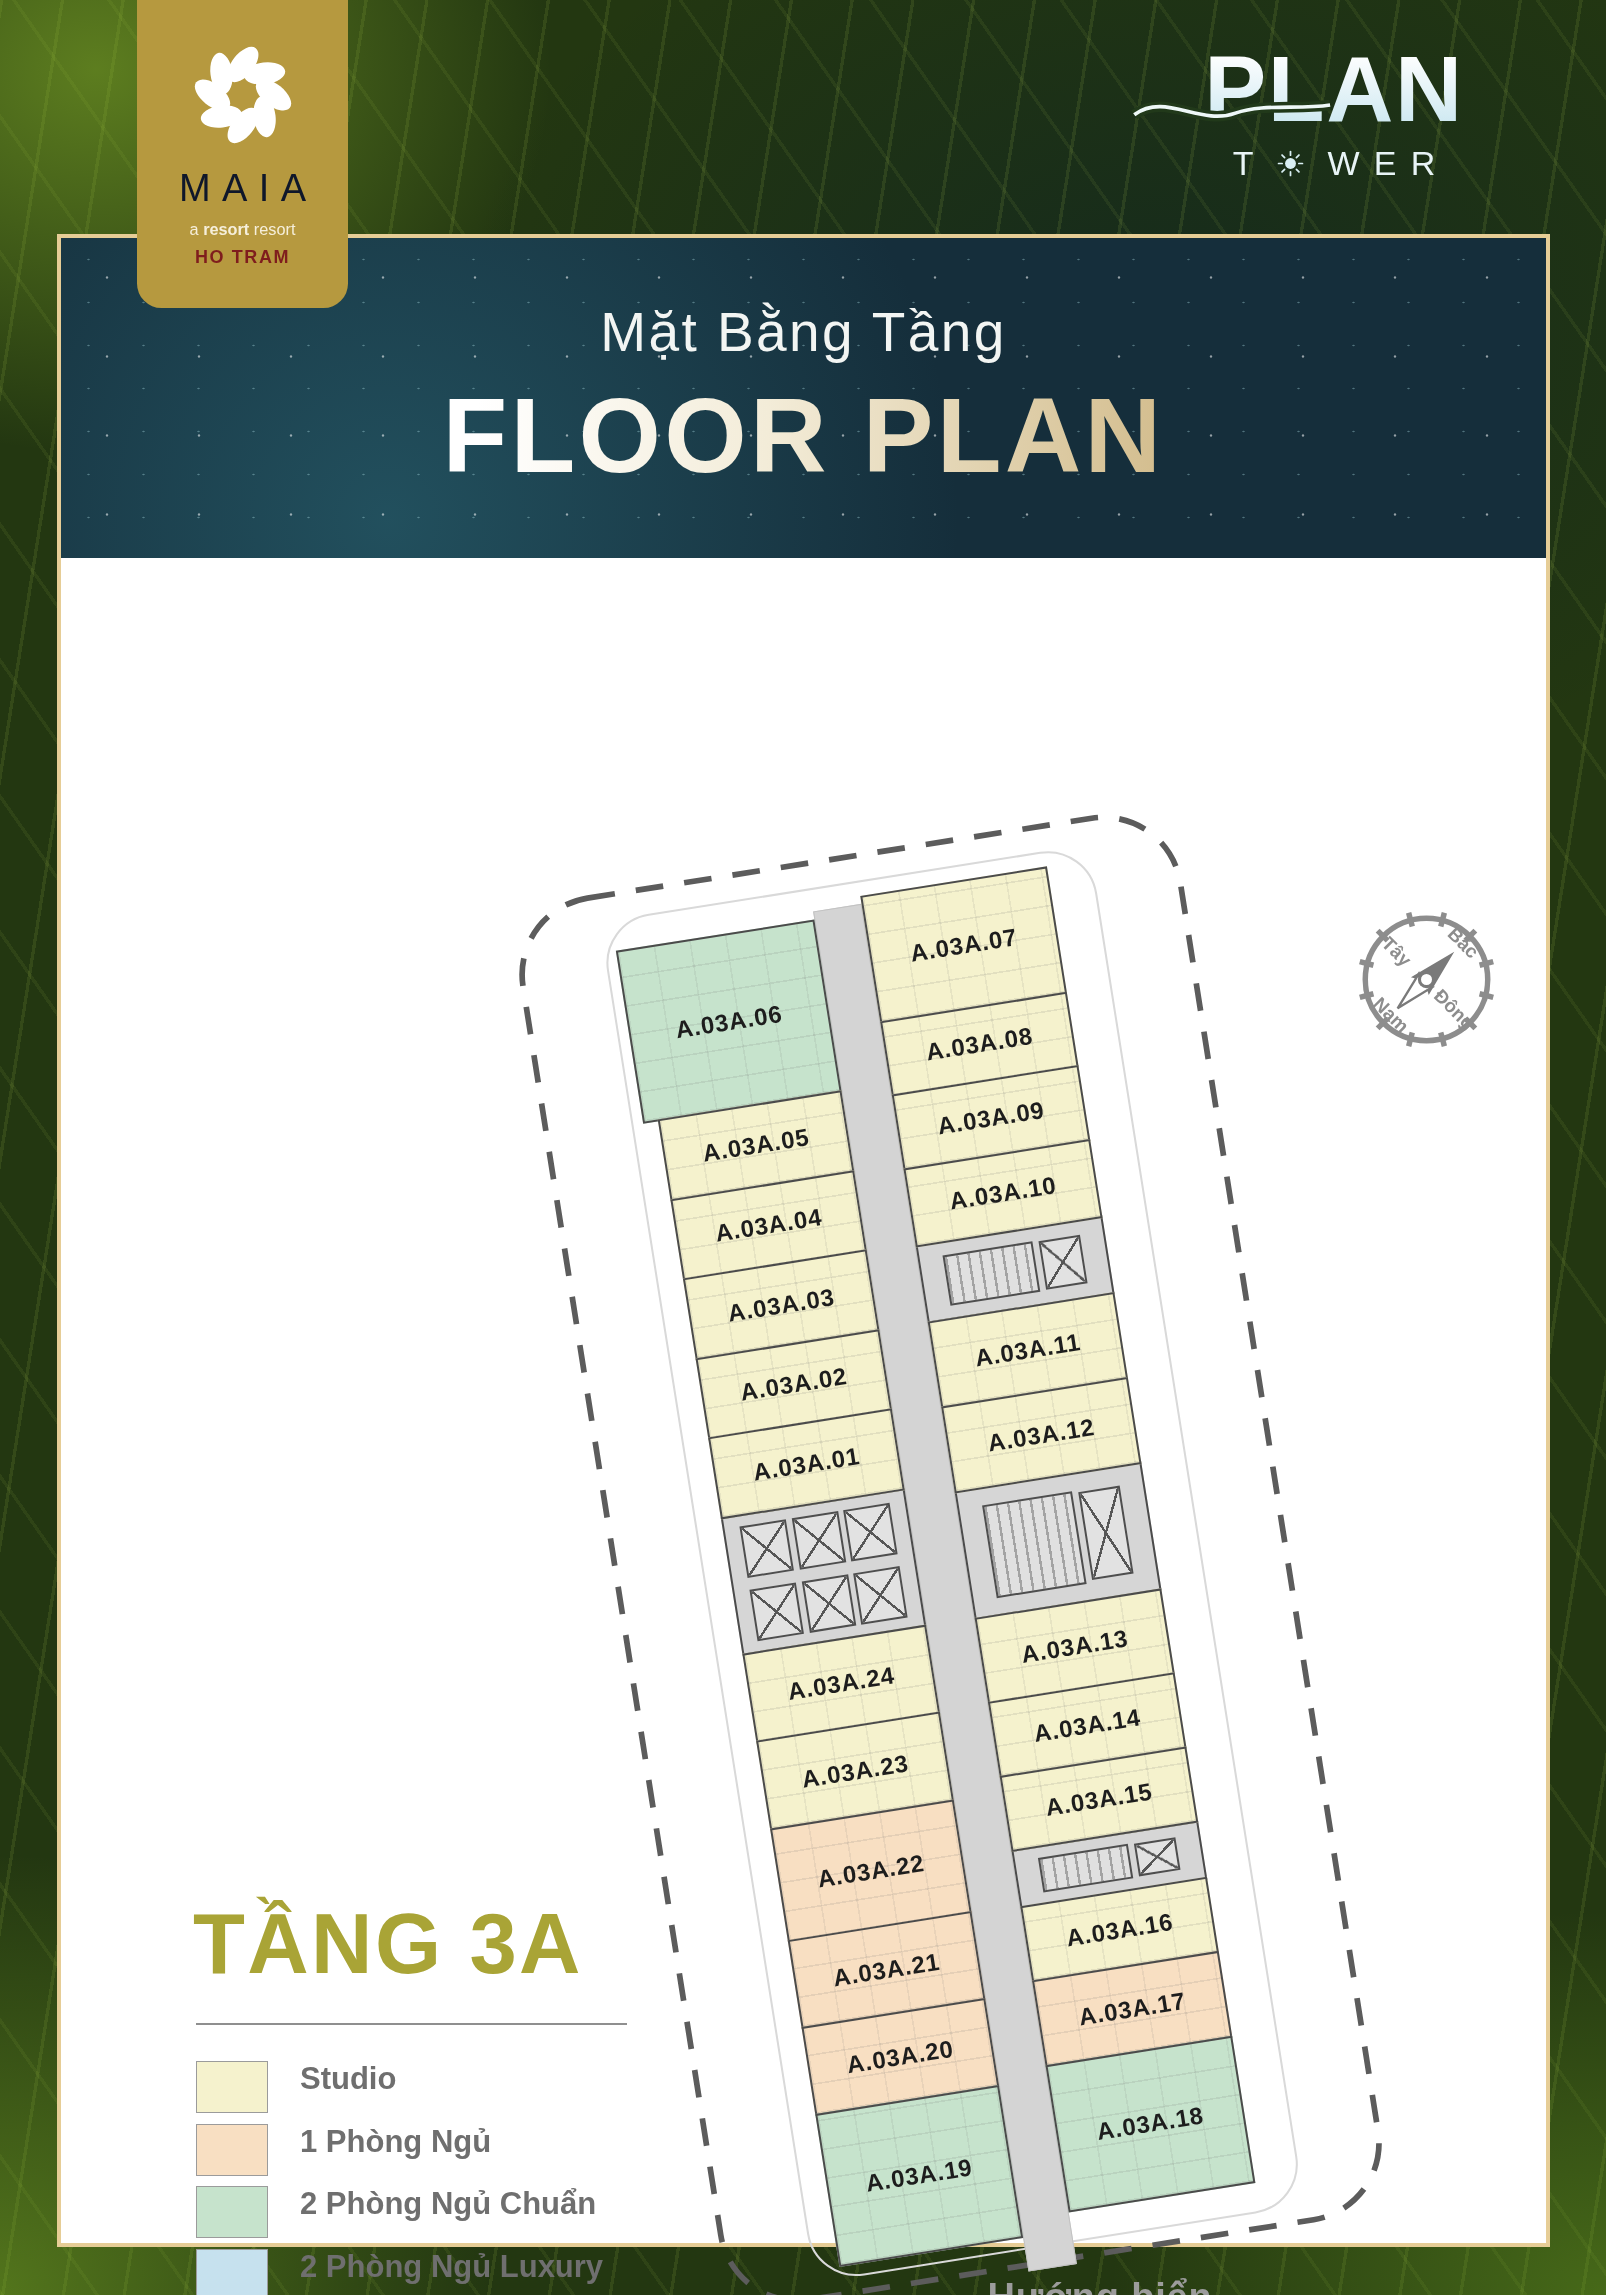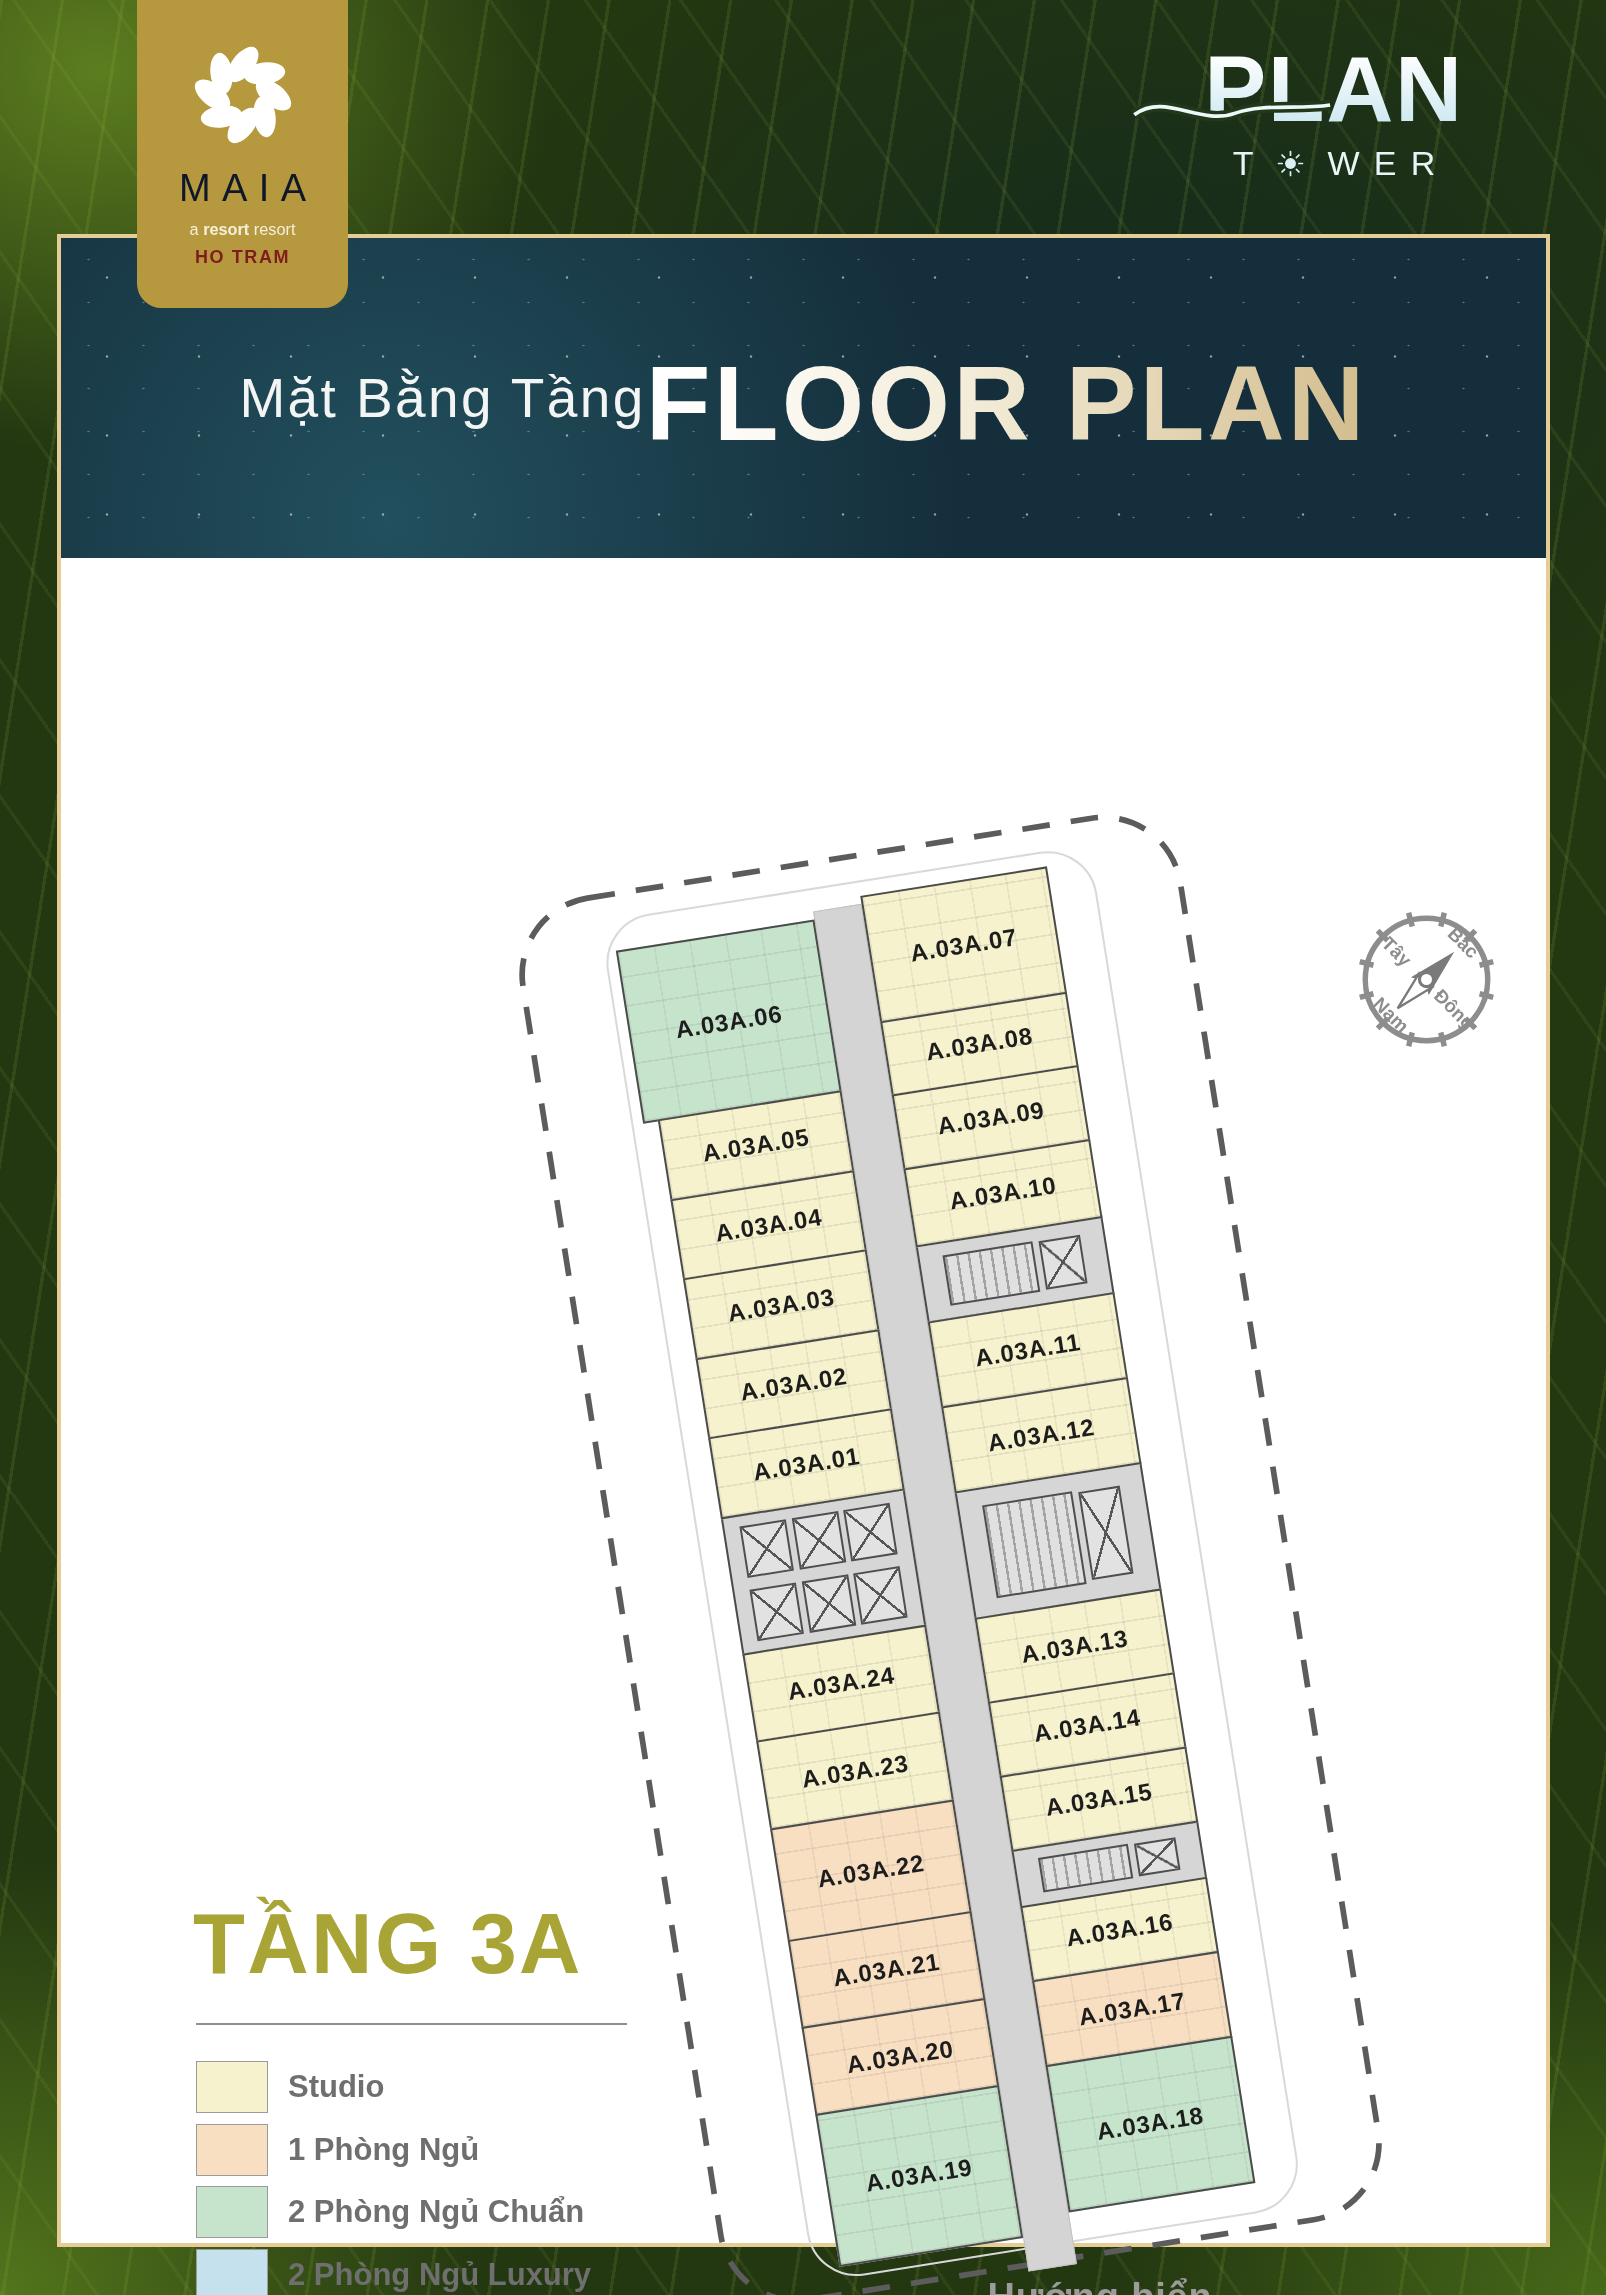--- a/index.html
+++ b/index.html
@@ -25,21 +25,21 @@
 
   
   .banner{
     position:absolute;left:0;top:0;width:100%;height:320px;
     background-color:#152e3b;
     background-image:
       radial-gradient(rgba(255,255,255,.55) 1px, transparent 1.6px),
       radial-gradient(rgba(175,225,232,.38) 0.8px, transparent 1.4px),
       radial-gradient(circle at 22% 88%, rgba(55,135,150,.38), transparent 48%);
     background-size:92px 79px, 55px 43px, 100% 100%;
-    display:flex;flex-direction:row;align-items:center;justify-content:center;
+    display:flex;flex-direction:column;align-items:center;justify-content:center;
   }
   .banner-subtitle{
     color:#f2f5f3;font-size:55px;font-weight:400;letter-spacing:2.4px;
   }
   .banner-title{
     margin-top:11.4px;font-size:106px;font-weight:bold;letter-spacing:3.3px;
     color:#ead9b2;
   }
   @supports ((-webkit-background-clip:text) or (background-clip:text)){
     .banner-title{
@@ -121,21 +121,21 @@
   .compass{position:absolute;left:1287px;top:663px;}
   .compass text{font-family:"Liberation Sans",sans-serif;font-size:24px;font-weight:600;fill:#8d8d8d;}
 
   
   .floor-heading{
     position:absolute;left:132px;top:1657px;font-size:85px;font-weight:bold;
     letter-spacing:2.4px;color:#a9a436;
   }
   .legend-divider{position:absolute;left:135px;top:1785px;width:431px;height:2.4px;background:#8f8f8f;}
   .legend{position:absolute;left:135px;top:1823px;display:flex;flex-direction:column;gap:10.6px;}
-  .legend-row{display:flex;align-items:center;gap:20px;}
+  .legend-row{display:flex;align-items:flex-start;gap:32px;}
   .legend-swatch{width:72px;height:52px;border:1.6px solid #9b9b9b;}
   .legend-label{font-size:31px;color:#6f6f6f;font-weight:600;}
 
   
   .sea-label{
     position:absolute;left:835px;top:2038px;width:408px;text-align:center;
     font-size:38px;font-weight:600;color:#9c9c9c;letter-spacing:0.8px;
   }
 </style>
 </head>

